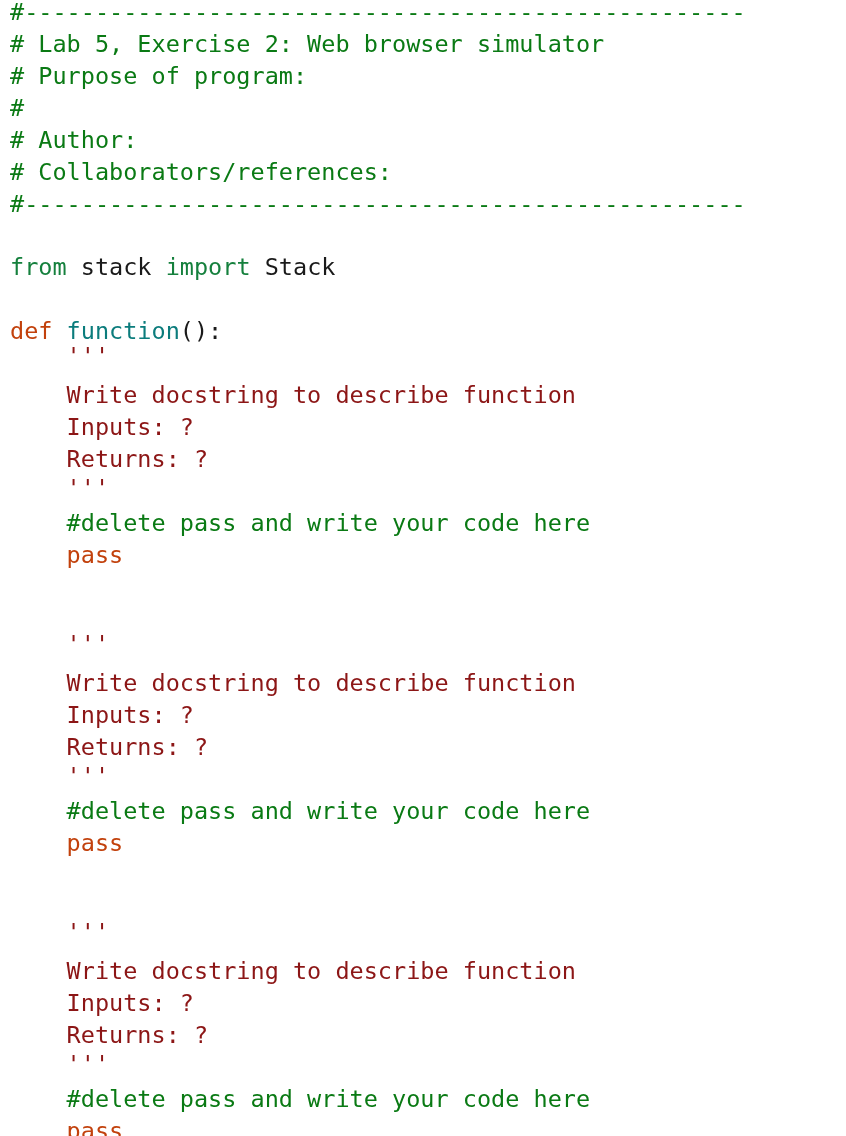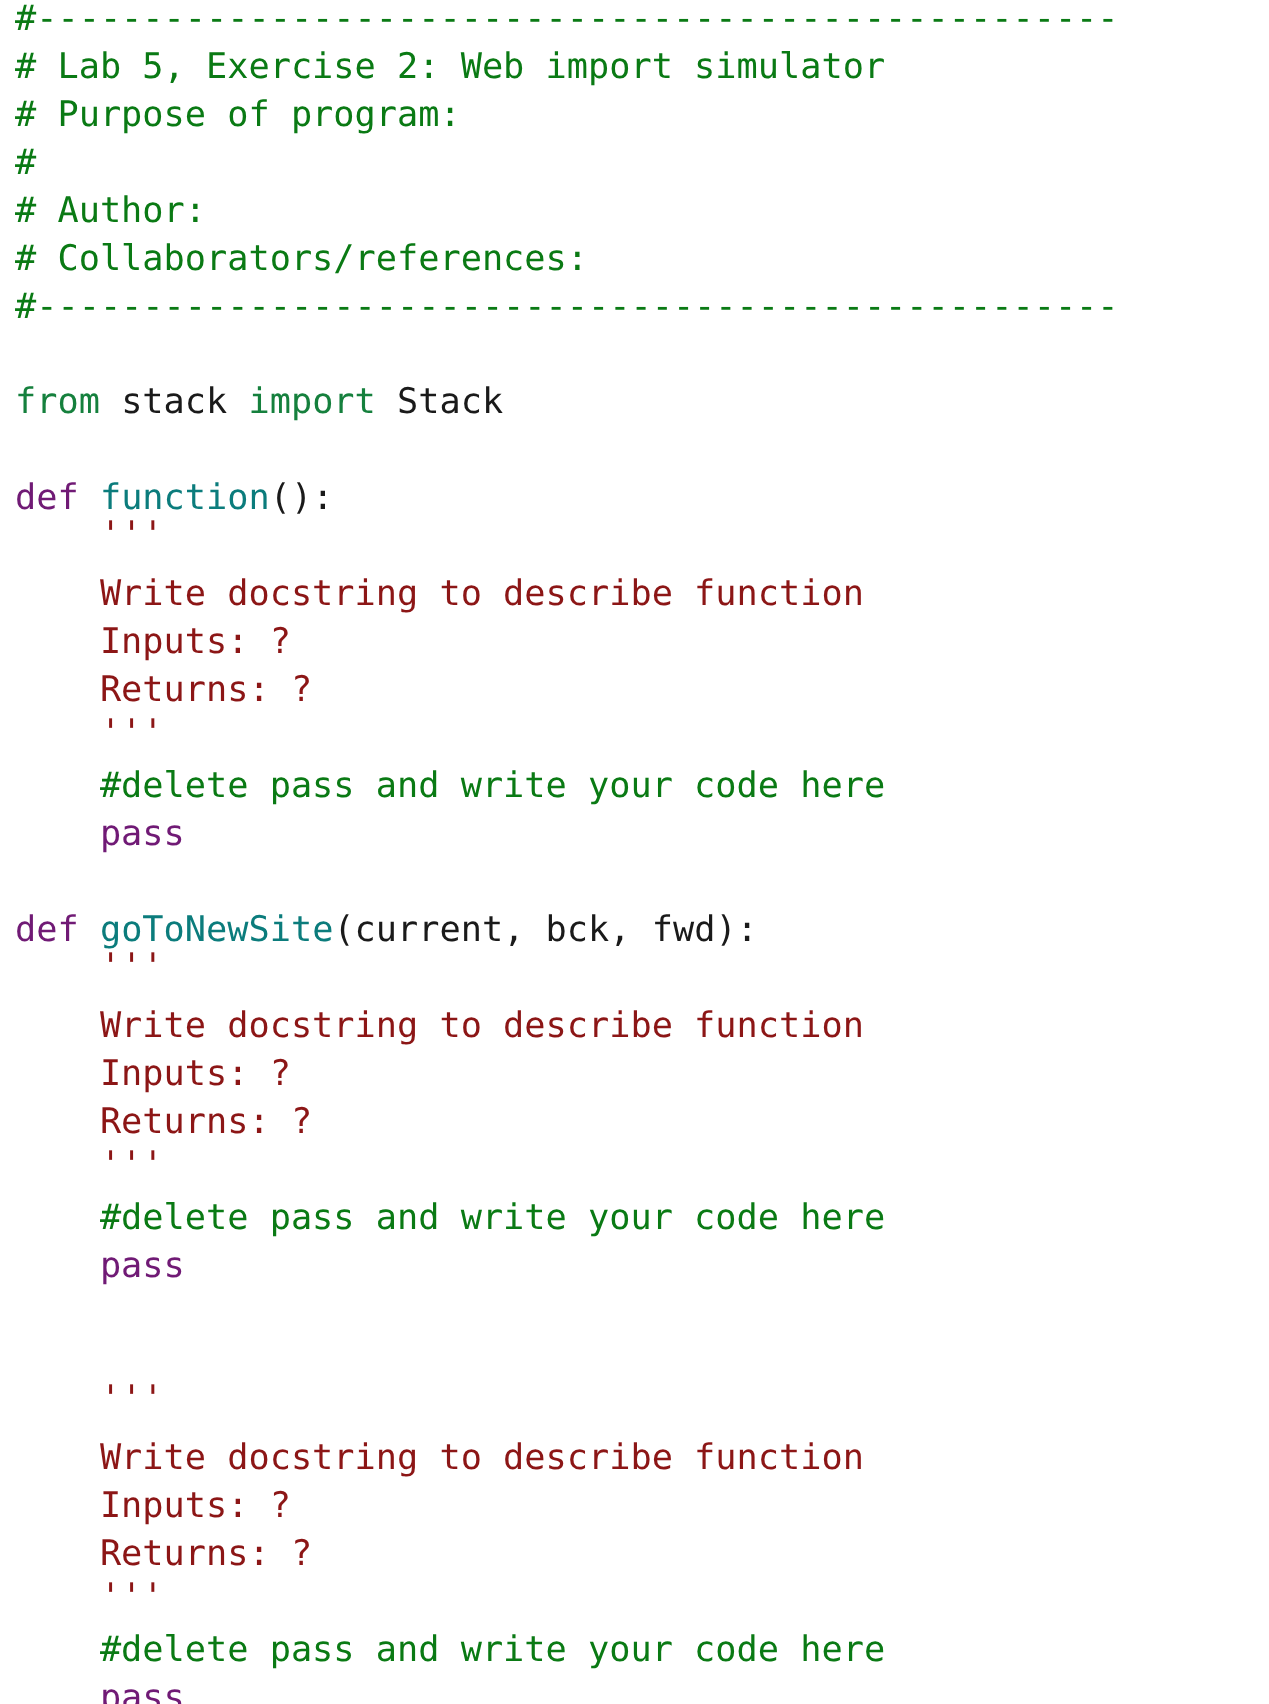--- a/index.html
+++ b/index.html
@@ -24,48 +24,47 @@
     position: absolute;
     left: 10px;
     white-space: pre;
     font-family: "DejaVu Sans Mono", "Liberation Mono", monospace;
     font-size: 23.5px;
     line-height: 24px;
     letter-spacing: 0px;
   }
   
   .tok-comment  { color: #0a7a14; }
-  .tok-keyword  { color: #701a75; }
+  .tok-keyword  { color: #c2410c; }
   .tok-import   { color: #15803d; }
   .tok-funcname { color: #0b7c7c; }
   .tok-plain    { color: #1a1a1a; }
   .tok-string   { color: #8c1616; text-align: center; }
   .tok-quote    { color: #8c1616; }
 </style>
 </head>
 <body>
 
 <div id="code-listing">
     <div class="code-line" style="top: 0px;"><span class="tok-comment">#---------------------------------------------------</span></div>
-    <div class="code-line" style="top: 32px;"><span class="tok-comment"># Lab 5, Exercise 2: Web import simulator</span></div>
+    <div class="code-line" style="top: 32px;"><span class="tok-comment"># Lab 5, Exercise 2: Web browser simulator</span></div>
     <div class="code-line" style="top: 64px; text-align: center;"><span class="tok-comment"># Purpose of program:</span></div>
     <div class="code-line" style="top: 96px;"><span class="tok-comment">#</span></div>
     <div class="code-line" style="top: 128px;"><span class="tok-comment"># Author:</span></div>
     <div class="code-line" style="top: 160px;"><span class="tok-comment"># Collaborators/references:</span></div>
     <div class="code-line" style="top: 192px;"><span class="tok-comment">#---------------------------------------------------</span></div>
     <div class="code-line" style="top: 255px;"><span class="tok-import">from</span> <span class="tok-plain">stack</span> <span class="tok-import">import</span> <span class="tok-plain">Stack</span></div>
     <div class="code-line" style="top: 319px;"><span class="tok-keyword">def</span> <span class="tok-funcname">function</span><span class="tok-plain">():</span></div>
     <div class="code-line" style="top: 344px;">    <span class="tok-quote">'''</span></div>
     <div class="code-line" style="top: 383px;">    <span class="tok-string">Write docstring to describe function</span></div>
     <div class="code-line" style="top: 415px;">    <span class="tok-string">Inputs: ?</span></div>
     <div class="code-line" style="top: 447px;">    <span class="tok-string">Returns: ?</span></div>
     <div class="code-line" style="top: 476px;">    <span class="tok-quote">'''</span></div>
     <div class="code-line" style="top: 511px;">    <span class="tok-comment">#delete pass and write your code here</span></div>
     <div class="code-line" style="top: 543px;">    <span class="tok-keyword">pass</span></div>
-    <div class="code-line" style="top: 607px;"><span class="tok-keyword">def</span> <span class="tok-funcname">goToNewSite</span><span class="tok-plain">(current, bck, fwd):</span></div>
     <div class="code-line" style="top: 632px;">    <span class="tok-quote">'''</span></div>
     <div class="code-line" style="top: 671px;">    <span class="tok-string">Write docstring to describe function</span></div>
     <div class="code-line" style="top: 703px;">    <span class="tok-string">Inputs: ?</span></div>
     <div class="code-line" style="top: 735px;">    <span class="tok-string">Returns: ?</span></div>
     <div class="code-line" style="top: 764px;">    <span class="tok-quote">'''</span></div>
     <div class="code-line" style="top: 799px;">    <span class="tok-comment">#delete pass and write your code here</span></div>
     <div class="code-line" style="top: 831px;">    <span class="tok-keyword">pass</span></div>
     <div class="code-line" style="top: 920px;">    <span class="tok-quote">'''</span></div>
     <div class="code-line" style="top: 959px;">    <span class="tok-string">Write docstring to describe function</span></div>
     <div class="code-line" style="top: 991px;">    <span class="tok-string">Inputs: ?</span></div>

